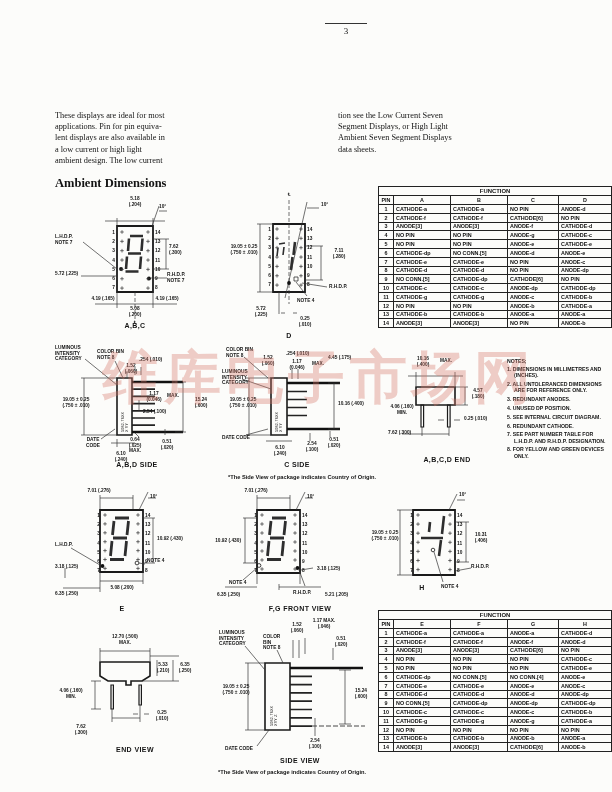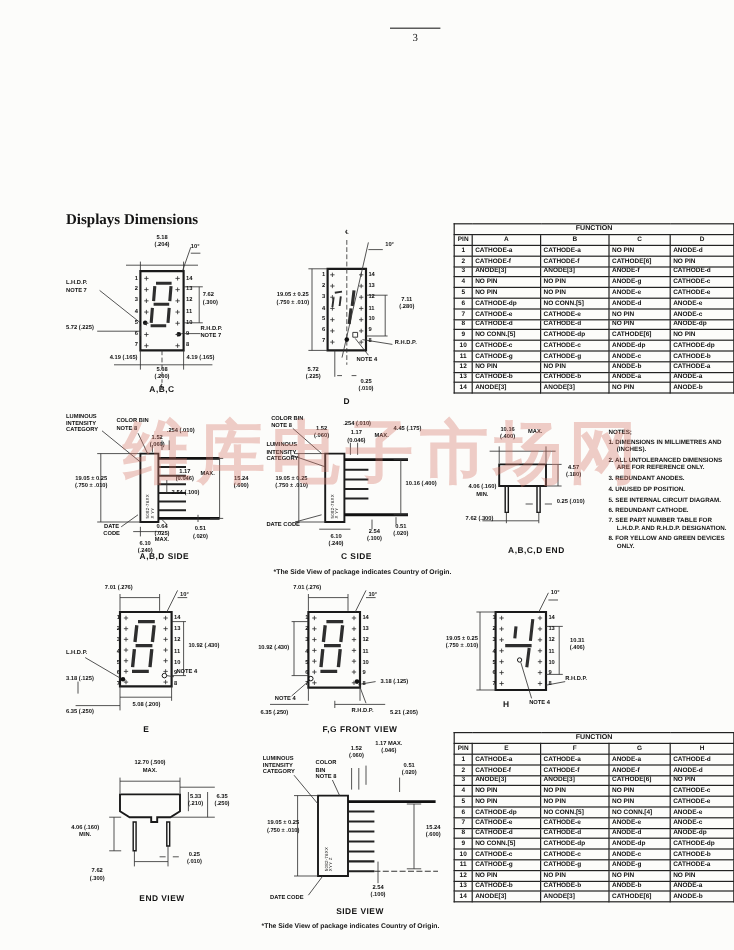--- a/index.html
+++ b/index.html
@@ -42,22 +42,31 @@
   svg path,svg rect,svg line{vector-effect:non-scaling-stroke;}
 </style>
 </head>
 <body>
 
 <div class="page">
 
   <div class="pg-rule"></div>
   <div class="pg-num">3</div>
 
-
-  <div class="h1">Displays Dimensions</div>
+  <div class="col" style="left:55px;width:135px">These displays are ideal for most
+applications. Pin for pin equiva-
+lent displays are also available in
+a low current or high light
+ambient design. The low current</div>
+  <div class="col" style="left:338px;width:140px">tion see the Low Current Seven
+Segment Displays, or High Light
+Ambient Seven Segment Displays
+data sheets.</div>
+
+  <div class="h1">Ambient Dimensions</div>
 
   <div class="wm">维库电子市场网</div>
 
   <table class="ft abs" style="left:378px;top:186px">
       <colgroup>
         <col style="width:15px">
         <col style="width:57px">
         <col style="width:57px">
         <col style="width:51px">
         <col style="width:53px">

